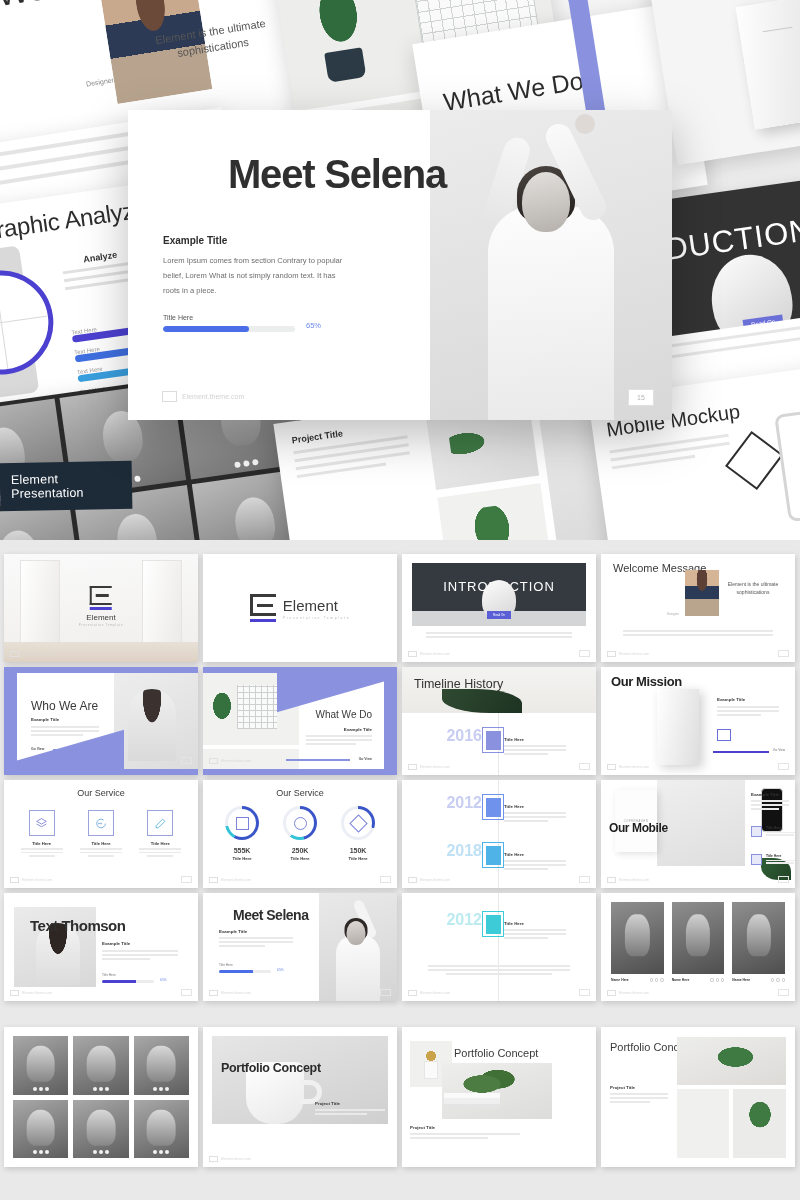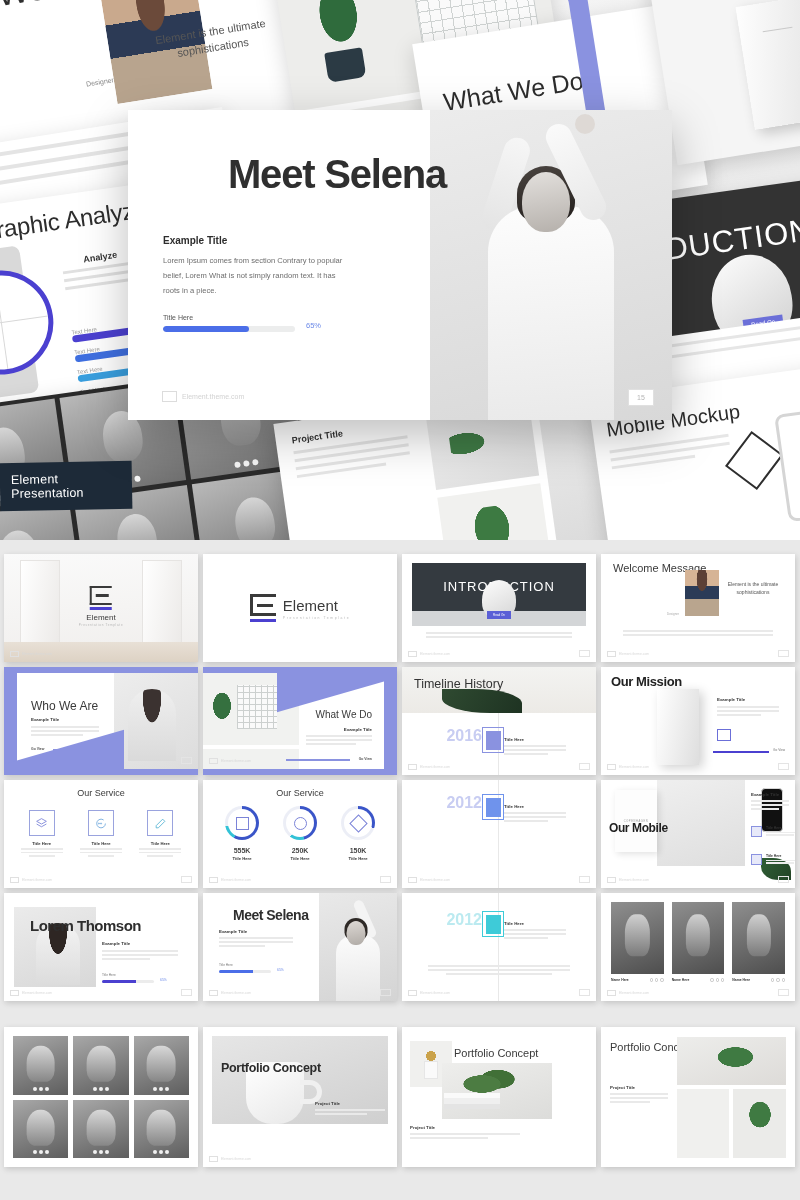--- a/index.html
+++ b/index.html
@@ -861,20 +861,30 @@
         <div class="item" style="left:36px; top:14px">
           <span class="yr">2012</span>
           <span class="sq" style="border-color:#6f93ec">
               <span class="in" style="background:#6f93ec"></span>
             </span>
           <span class="txt">
             <b class="th">Title Here</b>
             <span class="tp"><i></i><i></i><i style="width:44px"></i></span>
           </span>
         </div>
+        <div class="item" style="left:36px; top:62px">
+          <span class="yr" style="color:#bfe0f5">2018</span>
+          <span class="sq" style="border-color:#4fb3e8">
+              <span class="in" style="background:#4fb3e8"></span>
+            </span>
+          <span class="txt">
+            <b class="th">Title Here</b>
+            <span class="tp"><i></i><i></i><i style="width:44px"></i></span>
+          </span>
+        </div>
         <div class="tl-ft">
             <span class="b"></span>
             <span class="t">Element.theme.com</span>
           </div>
         <div class="tl-pg"></div>
       </div>
 
       <div class="tile t-mis">
         <div class="ph"></div>
         <div class="card">COPENHAGEN</div>
@@ -907,21 +917,21 @@
             <span class="b"></span>
             <span class="t">Element.theme.com</span>
           </div>
         <div class="tl-pg"></div>
       </div>
     </div>
 
     <div class="trow">
       <div class="tile t-meet">
         <div class="ph"></div>
-        <div class="ti">Lorem Thomson</div>
+        <div class="ti">Text Thomson</div>
         <div class="th">Example Title</div>
         <div class="tp">
             <i></i>
             <i></i>
             <i style="width:48px"></i>
           </div>
         <div class="lbl">Title Here</div>
         <div class="bar">
             <span></span>
           </div>

